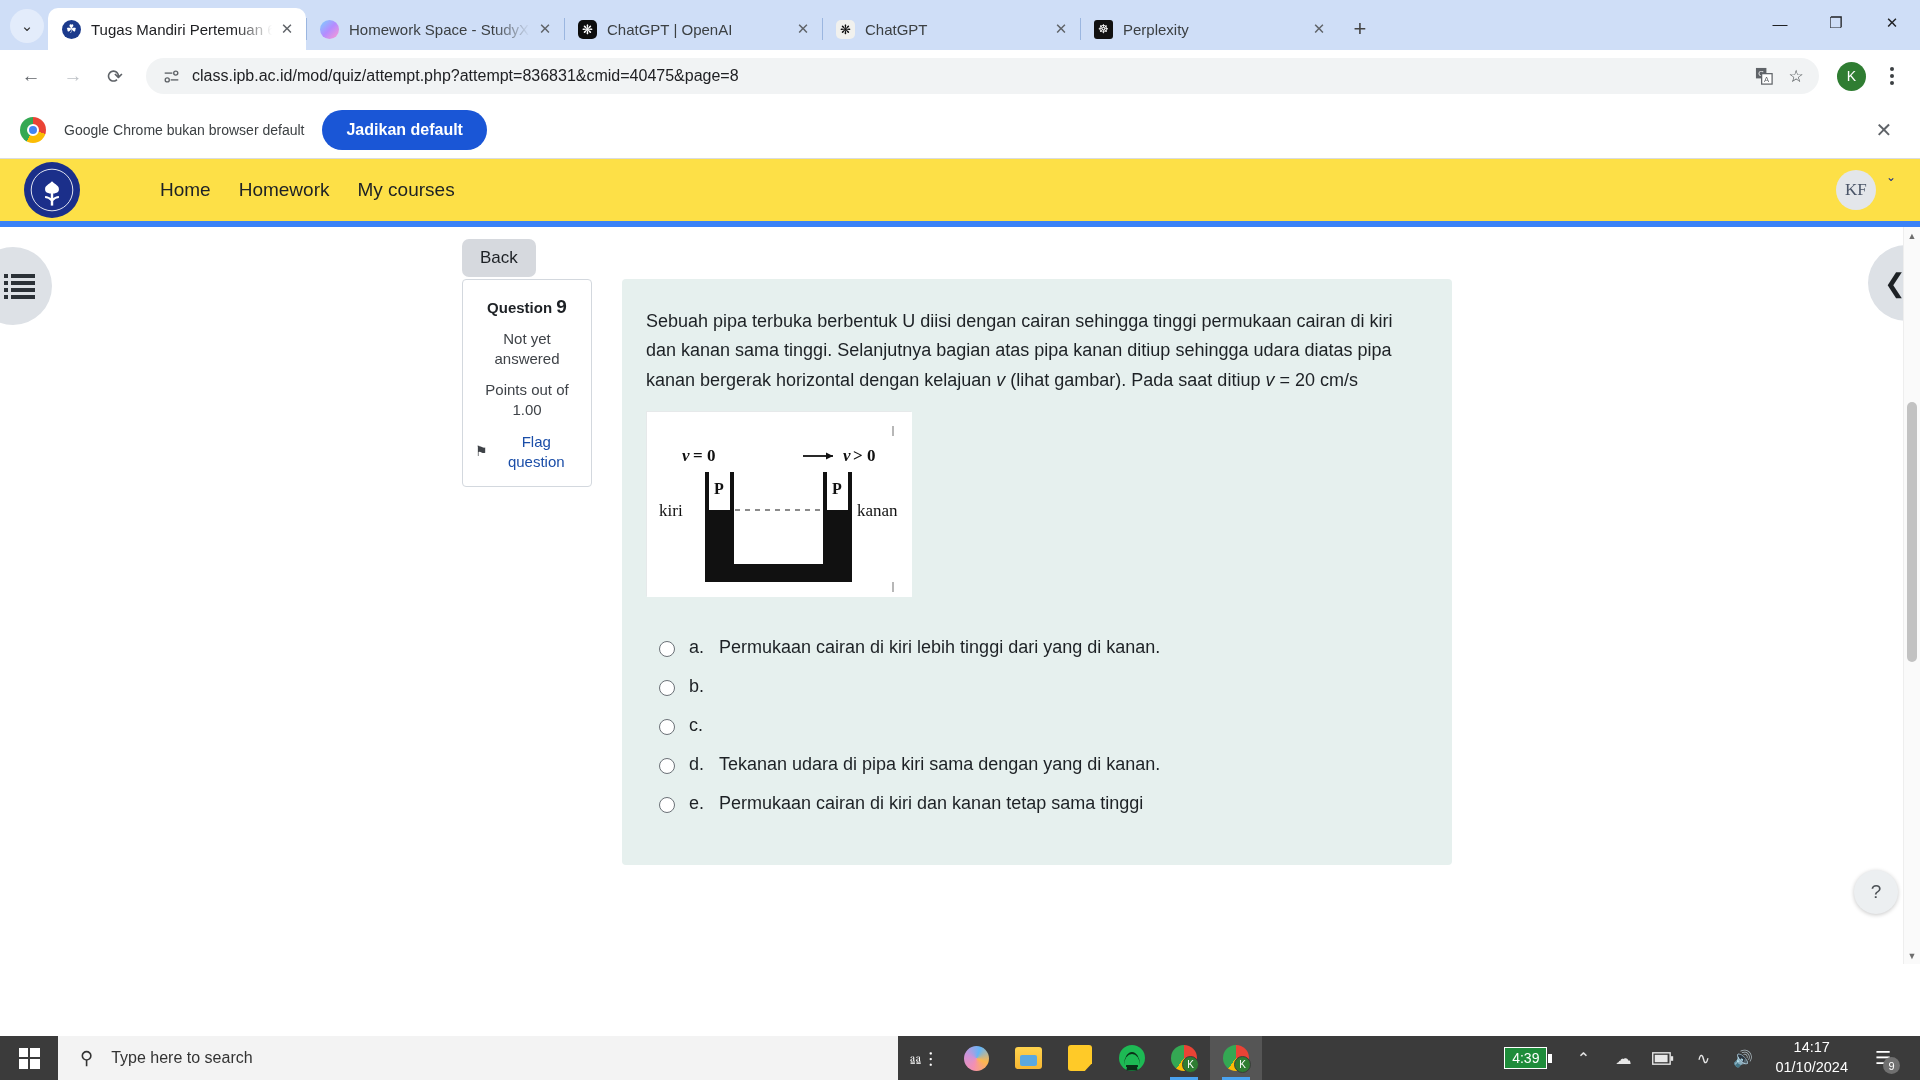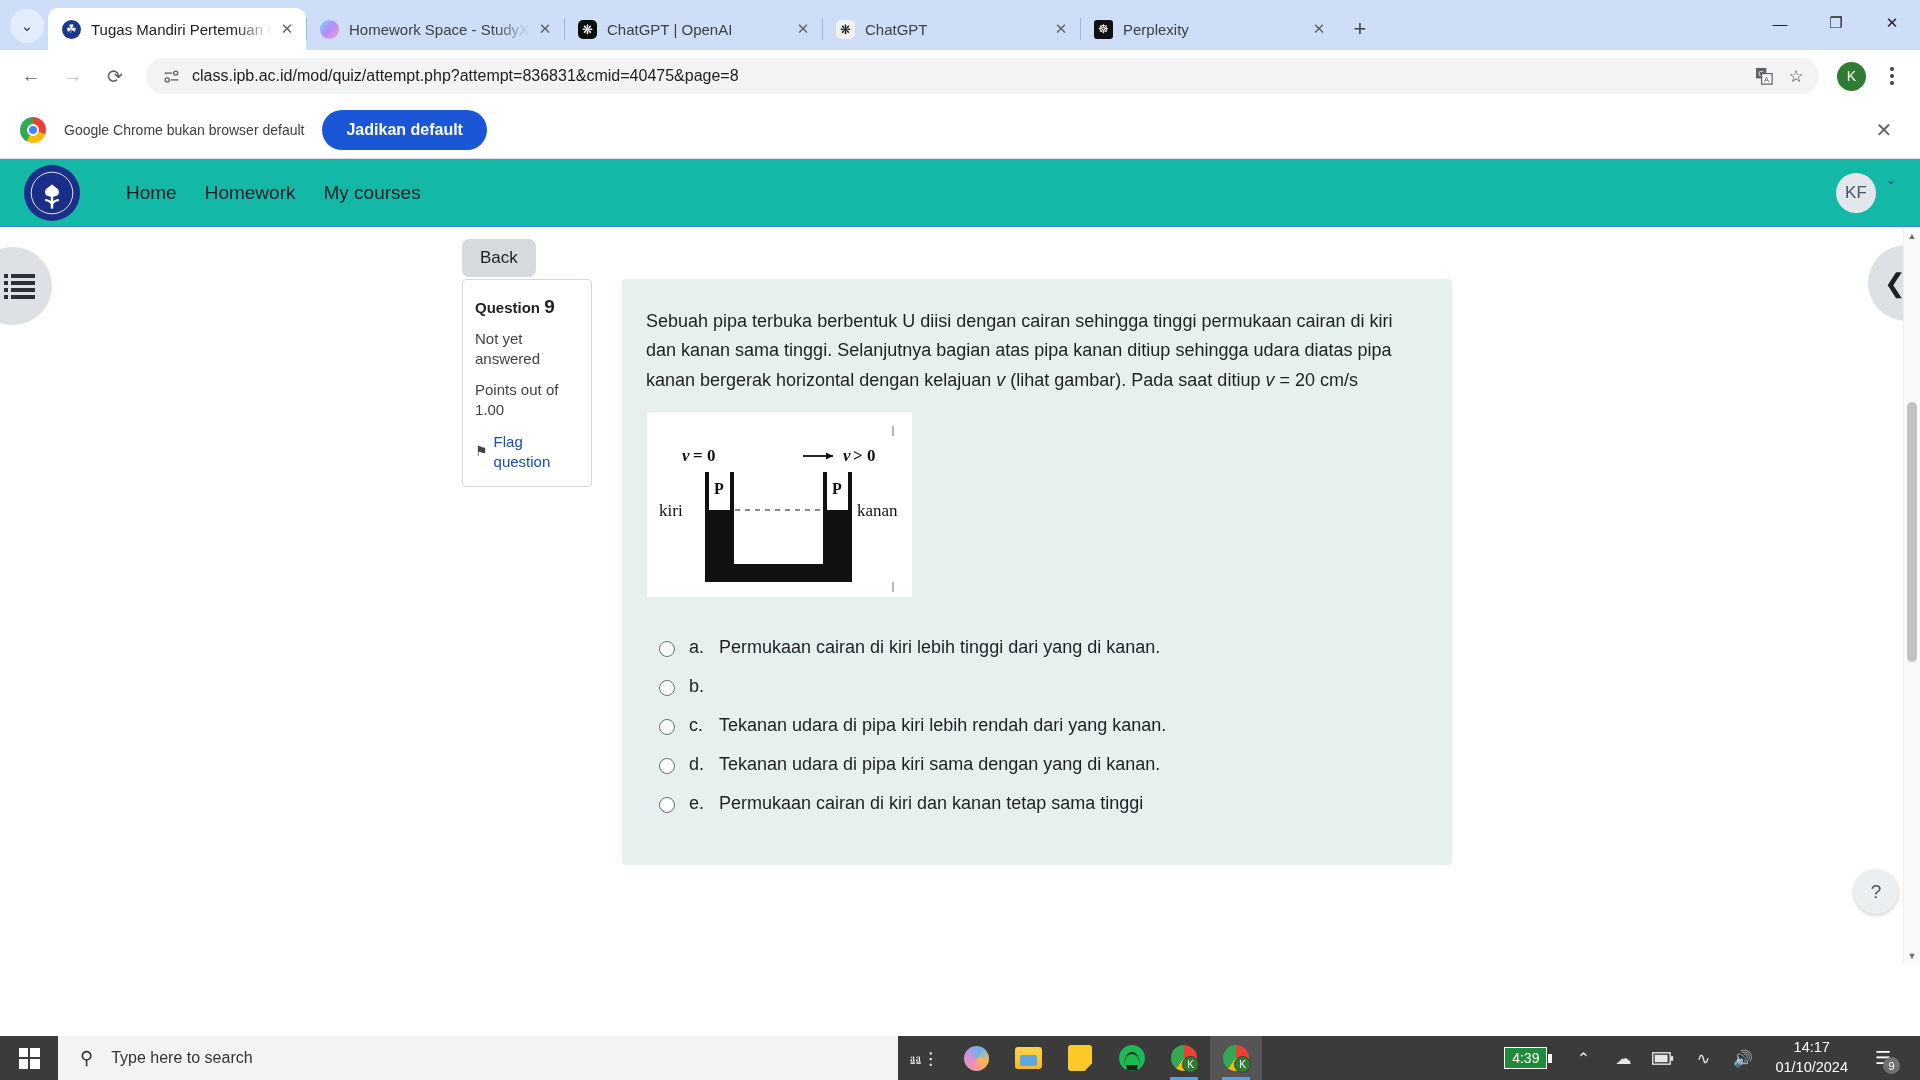--- a/index.html
+++ b/index.html
@@ -182,44 +182,45 @@
     font-family: "Liberation Sans", sans-serif;
   }
   .defaultbar-close {
     margin-left: auto; font-size: 20px; color: #5f6368;
     width: 32px; height: 32px; display: flex; align-items: center; justify-content: center;
   }
 
   
   .moodle-nav {
     height: 68px;
-    background: #14b8a6;
-    border-bottom: 1px solid #3b82f6;
+    background: #fde047;
+    border-bottom: 6px solid #3b82f6;
     display: flex;
     align-items: center;
     padding: 0 24px;
     position: relative;
+    gap: 34px;
   }
   .ipb-logo {
     width: 56px; height: 56px; border-radius: 50%;
     background: #1b2f8a; color: #fff;
     display: flex; align-items: center; justify-content: center;
     flex: 0 0 56px;
     position: relative;
     overflow: hidden;
   }
   .ipb-logo svg { width: 52px; height: 52px; }
   .moodle-links {
     display: flex; align-items: center; gap: 28px;
     margin-left: 46px;
     font-size: 19px; color: #1d2125;
   }
   .moodle-user {
     margin-left: auto;
-    display: flex; align-items: flex-start; gap: 10px;
+    display: flex; align-items: flex-start; gap: 10px; font-family: Liberation Serif, serif;
   }
   .user-av {
     width: 40px; height: 40px; border-radius: 50%;
     background: #e3e6ea; color: #4a5568;
     display: flex; align-items: center; justify-content: center;
     font-size: 17px;
   }
   .caret-dn { font-size: 12px; color: #1b2f8a; }
 
   
@@ -288,20 +289,21 @@
   .qinfo {
     width: 130px;
     flex: 0 0 130px;
     border: 1px solid #d3d8de;
     border-radius: 4px;
     padding: 14px 12px;
     background: #fff;
     font-size: 15px;
     color: #3f4348;
     line-height: 1.35;
+    text-align: center;
   }
   .qinfo-title {
     font-weight: bold; color: #1d2125;
     font-size: 15px; margin-bottom: 9px;
   }
   .qinfo-title b { font-size: 19px; }
   .qinfo-state { margin-bottom: 11px; }
   .qinfo-points { margin-bottom: 11px; }
   .qflag { color: #1b4ea8; display: flex; align-items: center; gap: 6px; }
   .flag-ic { font-size: 14px; color: #3f4348; }
@@ -675,21 +677,20 @@
             <span class="ans-key">a.</span>
             <span>Permukaan cairan di kiri lebih tinggi dari yang di kanan.</span>
           </div>
           <div class="ans-row">
             <span class="radio"></span>
             <span class="ans-key">b.</span>
           </div>
           <div class="ans-row">
             <span class="radio"></span>
             <span class="ans-key">c.</span>
-            <span>Tekanan udara di pipa kiri lebih rendah dari yang kanan.</span>
           </div>
           <div class="ans-row">
             <span class="radio"></span>
             <span class="ans-key">d.</span>
             <span>Tekanan udara di pipa kiri sama dengan yang di kanan.</span>
           </div>
           <div class="ans-row">
             <span class="radio"></span>
             <span class="ans-key">e.</span>
             <span>Permukaan cairan di kiri dan kanan tetap sama tinggi</span>

